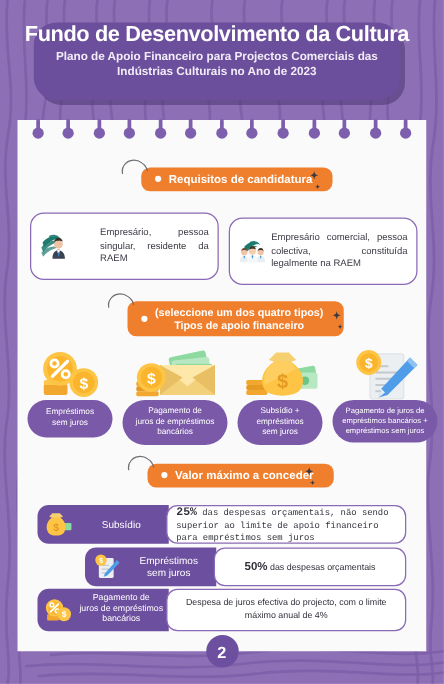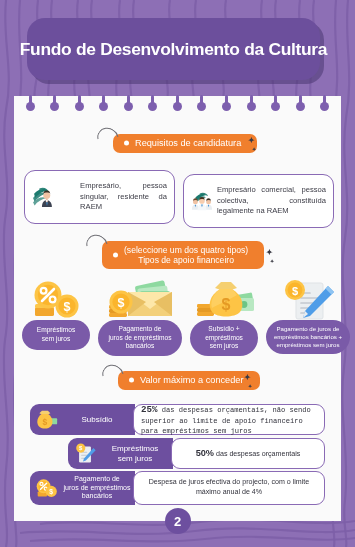--- a/index.html
+++ b/index.html
@@ -18,21 +18,21 @@
   .header-wrap{
     position:absolute; left:0; top:0; width:355px; height:100px; z-index:3;
   }
   .header-shadow{
     position:absolute; left:31px; top:22px; width:293px; height:62px;
     background:#4b3771; border-radius:18px; opacity:.55;
   }
   .header-badge{
     position:absolute; left:27px; top:18px; width:293px; height:62px;
     background:#6c4f9c; border-radius:18px;
-    display:flex; flex-direction:row; align-items:center; justify-content:center;
+    display:flex; flex-direction:column; align-items:center; 
     padding:0 10px;
   }
   .header-title{
     color:#ffffff; font-size:17.4px; font-weight:bold; letter-spacing:-.3px;
     white-space:nowrap; line-height:1.05;
   }
   .header-sub{
     color:#f1ecf8; font-size:9.4px; font-weight:bold; text-align:center;
     line-height:1.28; margin-top:3px;
   }
@@ -51,21 +51,21 @@
          position:relative; margin-top:6px; }
   .hole::before{
     content:""; position:absolute; left:3px; top:-7px; width:3px; height:9px;
     background:#7d5fae; border-radius:2px;
   }
 
   
   .tag{
     position:absolute; z-index:5;
     background:#f07f2d; border-radius:7px;
-    color:#fff; font-weight:normal; text-align:center;
+    color:#fff; font-weight:bold; text-align:center;
     display:flex; align-items:center; justify-content:center;
     padding:4px 16px 4px 22px; line-height:1.18;
   }
   .tag .dot{
     position:absolute; left:11px; top:50%; transform:translateY(-50%);
     width:5px; height:5px; border-radius:50%; background:#fff;
   }
   .tag .hook{
     position:absolute; left:-16px; top:-6px; width:22px; height:20px;
     border:1.4px solid #6f6f75; border-radius:50%;
@@ -156,20 +156,24 @@
     <path d="M40 524 C 90 518, 140 530, 200 522 C 260 514, 310 528, 355 521"></path>
     <path d="M20 533 C 80 527, 130 539, 195 531 C 258 523, 312 537, 355 530"></path>
     <path d="M30 541 C 92 535, 142 546, 205 539 C 266 532, 316 544, 355 538"></path>
   </g>
 </svg>
 
 <div class="header-wrap">
   <div class="header-shadow"></div>
   <div class="header-badge">
     <div class="header-title">Fundo de Desenvolvimento da Cultura</div>
+    <div class="header-sub">
+      <span>Plano de Apoio Financeiro para Projectos Comerciais das</span><br>
+      <span>Indústrias Culturais no Ano de 2023</span>
+    </div>
   </div>
 </div>
 
 <div class="sheet"></div>
 <div class="spiral">
   <span class="hole"></span>
   <span class="hole"></span>
   <span class="hole"></span>
   <span class="hole"></span>
   <span class="hole"></span>

